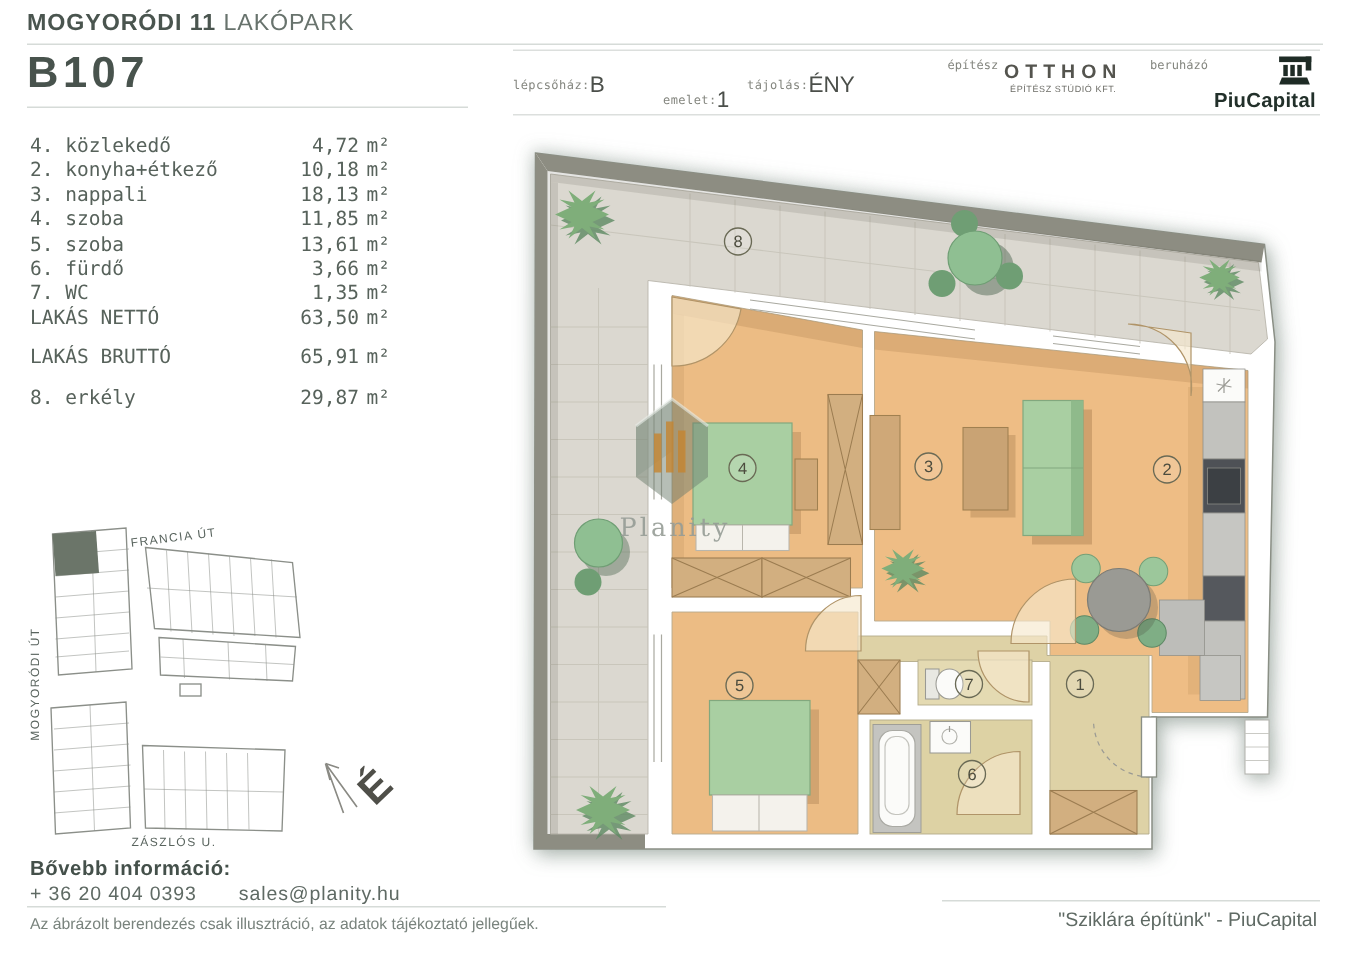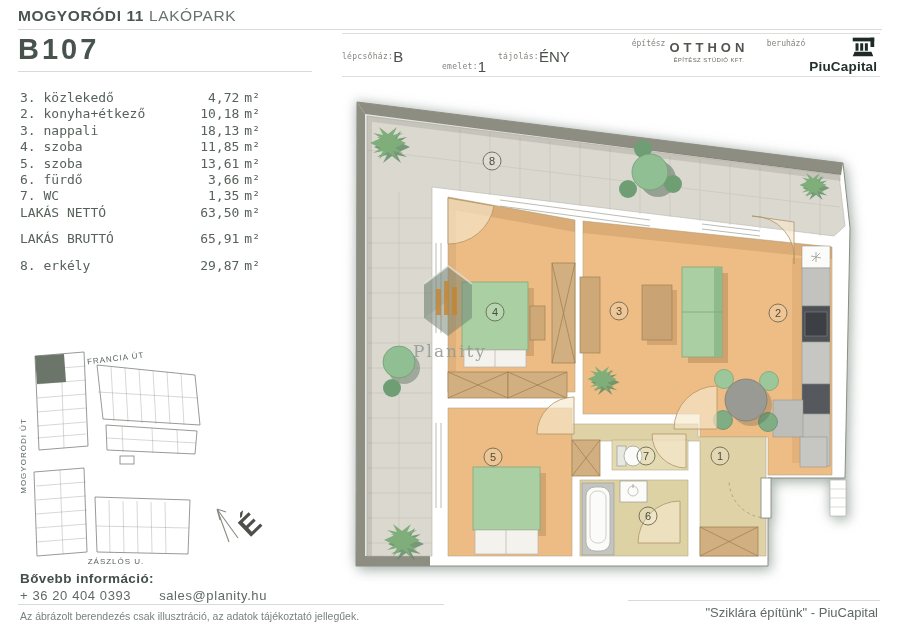--- a/index.html
+++ b/index.html
@@ -80,21 +80,21 @@
           <rect x="12" y="7" width="3.2" height="8" fill="#1e2b25"></rect>
           <rect x="17" y="7" width="3.2" height="8" fill="#1e2b25"></rect>
           <polygon points="6,16 24,16 26,21 4,21" fill="#1e2b25"></polygon>
         </svg>
         <div class="brand">PiuCapital</div>
       </div>
     </div>
   </div>
 
   <div class="abs room-list">
-    <div class="row"><span>3. közlekedő</span><span><span class="area">4,72</span><span class="unit">m²</span></span></div>
+    <div class="row"><span>4. közlekedő</span><span><span class="area">4,72</span><span class="unit">m²</span></span></div>
     <div class="row"><span>2. konyha+étkező</span><span><span class="area">10,18</span><span class="unit">m²</span></span></div>
     <div class="row"><span>3. nappali</span><span><span class="area">18,13</span><span class="unit">m²</span></span></div>
     <div class="row"><span>4. szoba</span><span><span class="area">11,85</span><span class="unit">m²</span></span></div>
     <div class="row"><span>5. szoba</span><span><span class="area">13,61</span><span class="unit">m²</span></span></div>
     <div class="row"><span>6. fürdő</span><span><span class="area">3,66</span><span class="unit">m²</span></span></div>
     <div class="row"><span>7. WC</span><span><span class="area">1,35</span><span class="unit">m²</span></span></div>
     <div class="row mt13"><span>LAKÁS NETTÓ</span><span><span class="area">63,50</span><span class="unit">m²</span></span></div>
     <div class="row mt10"><span>LAKÁS BRUTTÓ</span><span><span class="area">65,91</span><span class="unit">m²</span></span></div>
     <div class="row mt10"><span>8. erkély</span><span><span class="area">29,87</span><span class="unit">m²</span></span></div>
   </div>

